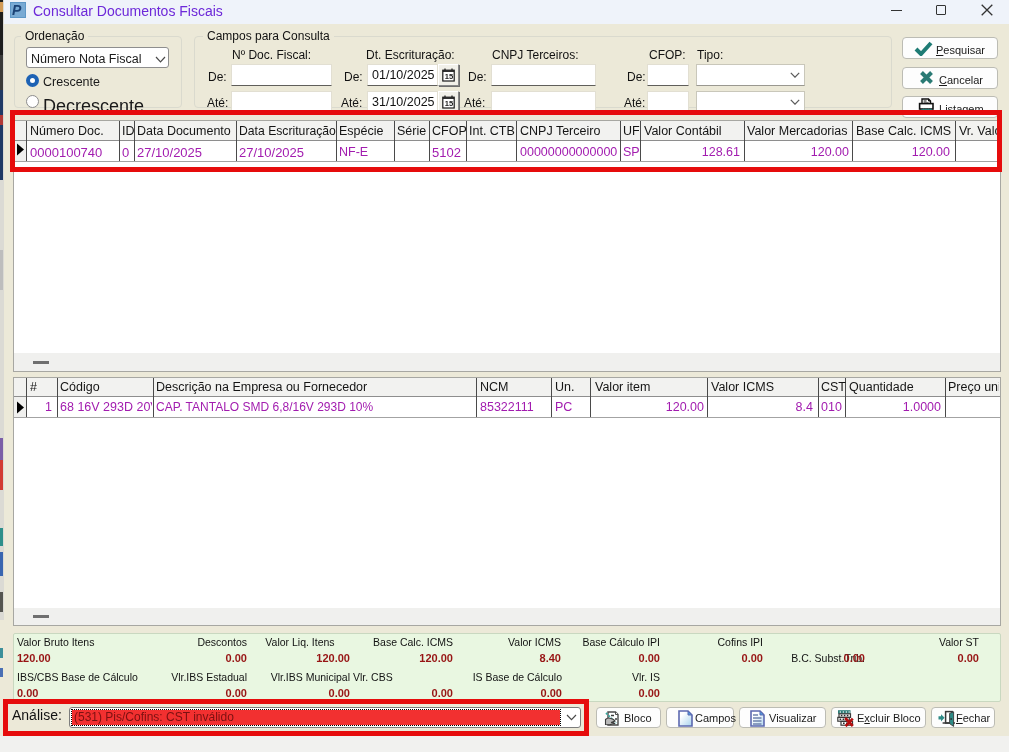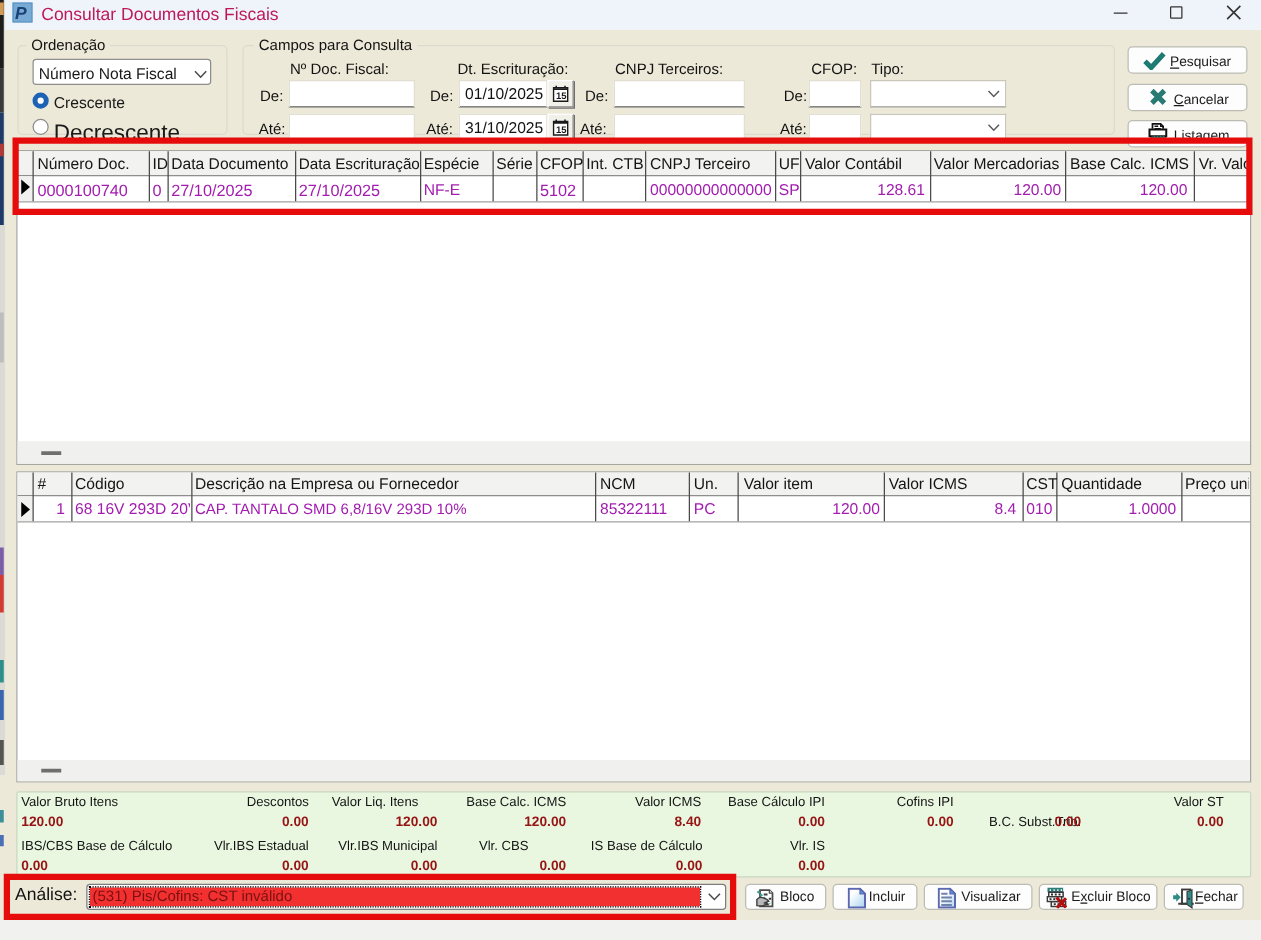--- a/index.html
+++ b/index.html
@@ -35,21 +35,21 @@
 <div class="ab" style="left:0;top:552px;width:3px;height:24px;background:#3a66b0;"></div>
 <div class="ab" style="left:0;top:592px;width:3px;height:20px;background:#555550;"></div>
 <div class="ab" style="left:0;top:620px;width:4px;height:132px;background:#ece9d8;"></div>
 <div class="ab" style="left:0;top:648px;width:3px;height:10px;background:#3d8f9a;"></div>
 <div class="ab" style="left:0;top:668px;width:3px;height:9px;background:#4a6fb4;"></div>
 <div class="ab" style="left:0;top:738px;width:2px;height:14px;background:#777;"></div>
 
 <div class="ab" style="left:4px;top:0;width:1005px;height:24px;background:#eff3fa;"></div>
 <div class="ab" style="left:10px;top:2px;width:16px;height:16px;background:#79aad4;border:1px solid #5e97c6;"></div>
 <div class="ab" style="left:12px;top:2px;width:14px;height:15px;font-weight:bold;font-style:italic;font-size:14px;color:#1b4275;">P</div>
-<div class="ab" style="left:33px;top:3px;font-size:14px;color:#be185d;">Consultar Documentos Fiscais</div>
+<div class="ab" style="left:33px;top:3px;font-size:14px;color:#6d28d9;">Consultar Documentos Fiscais</div>
 
 <div class="ab" style="left:891px;top:10px;width:11px;height:1.4px;background:#333;"></div>
 <div class="ab" style="left:936px;top:5px;width:10px;height:10px;border:1.2px solid #333;border-radius:1px;"></div>
 <svg class="ab" style="left:981px;top:4px;" width="12" height="12" viewBox="0 0 12 12">
     <path d="M0.7,0.7 L11.3,11.3 M11.3,0.7 L0.7,11.3" stroke="#333" stroke-width="1.3"></path>
   </svg>
 
 <div class="grp" style="left:14px;top:36px;width:168px;height:72px;"></div>
 <div class="grplab" style="left:21px;top:29px;">Ordenação</div>
 <div class="ab" style="left:26px;top:47px;width:143px;height:21px;background:#fff;border:1px solid #8e8e8e;border-radius:3px;"></div>
@@ -248,21 +248,21 @@
 <div class="gv" style="left:250px;top:652px;width:100px;text-align:right;">120.00</div>
 <div class="gv" style="left:353px;top:652px;width:100px;text-align:right;">120.00</div>
 <div class="gv" style="left:461px;top:652px;width:100px;text-align:right;">8.40</div>
 <div class="gv" style="left:560px;top:652px;width:100px;text-align:right;">0.00</div>
 <div class="gv" style="left:663px;top:652px;width:100px;text-align:right;">0.00</div>
 <div class="gv" style="left:765px;top:652px;width:100px;text-align:right;">0.00</div>
 <div class="gv" style="left:879px;top:652px;width:100px;text-align:right;">0.00</div>
 <div class="gl" style="left:17px;top:671px;">IBS/CBS Base de Cálculo</div>
 <div class="gl" style="left:147px;top:671px;width:100px;text-align:right;">Vlr.IBS Estadual</div>
 <div class="gl" style="left:250px;top:671px;width:100px;text-align:right;">Vlr.IBS Municipal</div>
-<div class="gl" style="left:353px;top:671px;width:100px;text-align:center;">Vlr. CBS</div>
+<div class="gl" style="left:353px;top:671px;width:100px;text-align:left;">Vlr. CBS</div>
 <div class="gl" style="left:462px;top:671px;width:100px;text-align:right;">IS Base de Cálculo</div>
 <div class="gl" style="left:560px;top:671px;width:100px;text-align:right;">Vlr. IS</div>
 <div class="gv" style="left:17px;top:687px;">0.00</div>
 <div class="gv" style="left:147px;top:687px;width:100px;text-align:right;">0.00</div>
 <div class="gv" style="left:250px;top:687px;width:100px;text-align:right;">0.00</div>
 <div class="gv" style="left:353px;top:687px;width:100px;text-align:right;">0.00</div>
 <div class="gv" style="left:462px;top:687px;width:100px;text-align:right;">0.00</div>
 <div class="gv" style="left:560px;top:687px;width:100px;text-align:right;">0.00</div>
 
 <div class="lb" style="left:12px;top:707px;font-size:14px;">Análise:</div>
@@ -288,21 +288,21 @@
 <svg class="ab" style="left:678px;top:710px;" width="15" height="17" viewBox="0 0 15 17">
   <defs>
       <linearGradient id="pg" x1="0" y1="0" x2="1" y2="1">
         <stop offset="0.25" stop-color="#ffffff"></stop>
         <stop offset="1" stop-color="#a8d3ee"></stop>
       </linearGradient>
     </defs>
   <path d="M1,1 L10,1 L14,5 L14,16 L1,16 Z" fill="url(#pg)" stroke="#5c68b0" stroke-width="1.6"></path>
   <path d="M10,1 L10,5 L14,5 Z" fill="#4a9ade" stroke="#5c68b0" stroke-width="1"></path>
 </svg>
-<div class="ab" style="left:695px;top:712px;font-size:11px;">Incluir</div>
+<div class="ab" style="left:695px;top:712px;font-size:11px;">Campos</div>
 <div class="btn" style="left:739px;top:707px;width:87px;height:21px;"></div>
 <svg class="ab" style="left:750px;top:710px;" width="15" height="17" viewBox="0 0 15 17">
   <defs>
       <linearGradient id="vg" x1="0" y1="0" x2="1" y2="1">
         <stop offset="0.3" stop-color="#ffffff"></stop>
         <stop offset="1" stop-color="#b4d8f0"></stop>
       </linearGradient>
     </defs>
   <path d="M1,1 L10,1 L14,5 L14,16 L1,16 Z" fill="url(#vg)" stroke="#5c68b0" stroke-width="1.6"></path>
   <path d="M10,1 L10,5 L14,5 Z" fill="#4a9ade" stroke="#5c68b0" stroke-width="1"></path>

